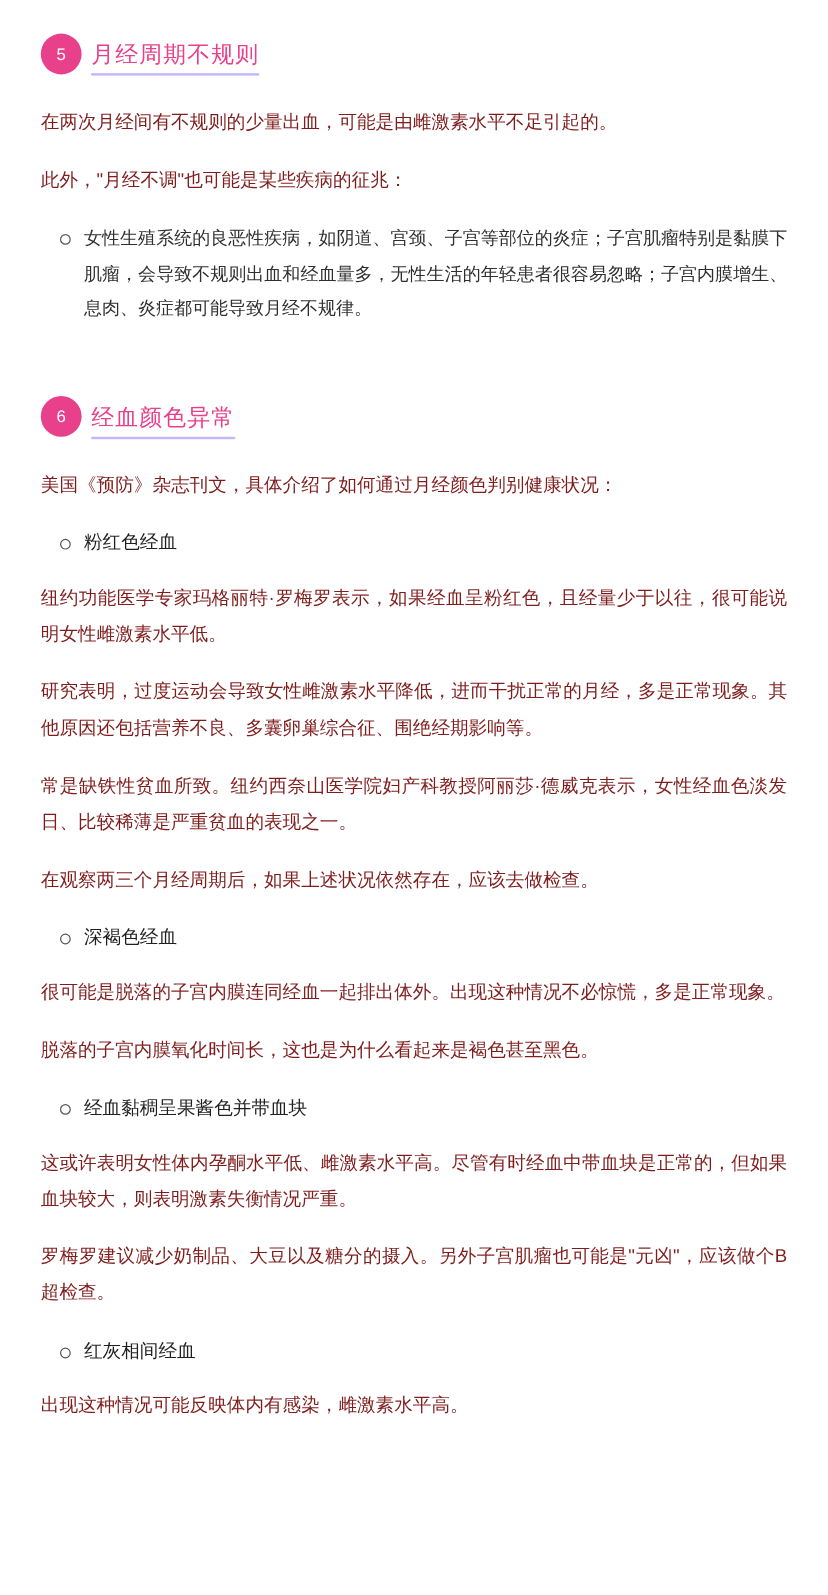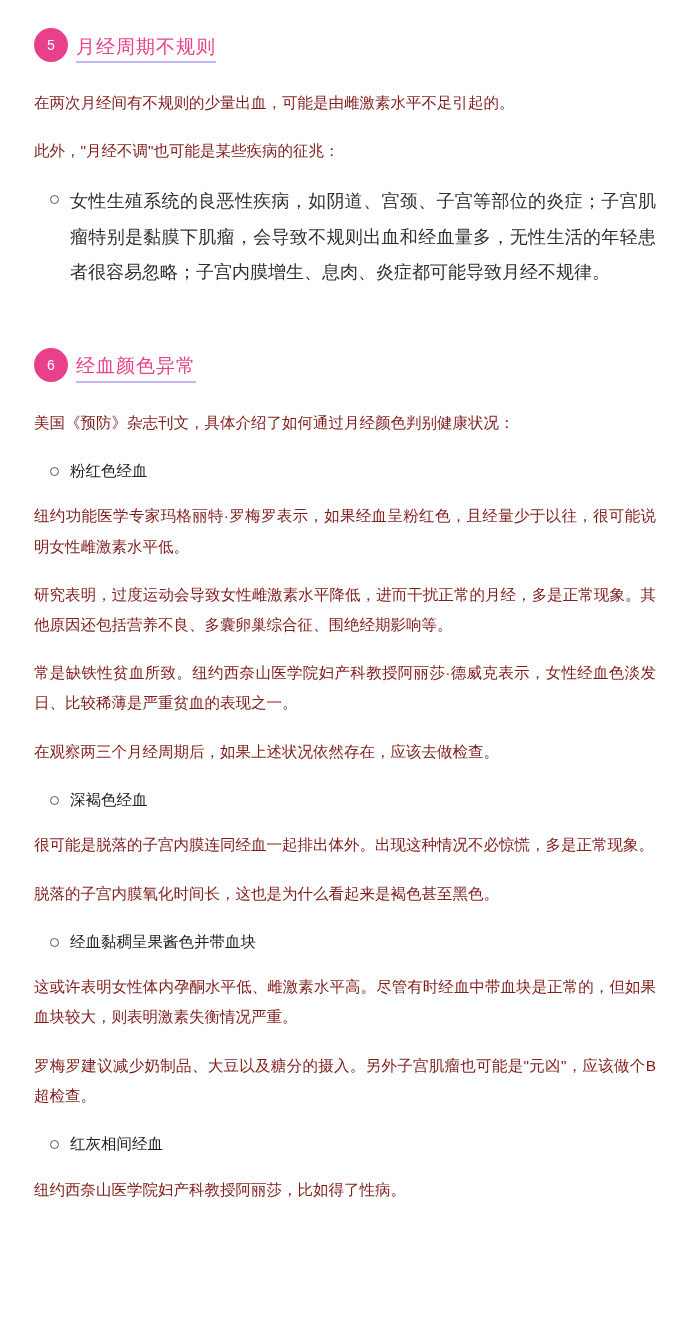--- a/index.html
+++ b/index.html
@@ -80,21 +80,21 @@
   }
 
   
   ul.bullets {
     list-style: none;
     margin: 0 0 18px 0;
     padding: 0 0 0 14px;
   }
   ul.bullets > li {
     position: relative;
-    font-size: 18px;
+    font-size: 15px;
     line-height: 1.95;
     margin-bottom: 16px;
     padding-left: 22px;
     text-align: justify;
     color: #2f2f2f;
   }
   ul.bullets > li::before {
     content: "";
     position: absolute;
     left: 2px;
@@ -169,15 +169,15 @@
 
   <div class="sub-item">深褐色经血</div>
   <p class="para">很可能是脱落的子宫内膜连同经血一起排出体外。出现这种情况不必惊慌，多是正常现象。</p>
   <p class="para">脱落的子宫内膜氧化时间长，这也是为什么看起来是褐色甚至黑色。</p>
 
   <div class="sub-item">经血黏稠呈果酱色并带血块</div>
   <p class="para">这或许表明女性体内孕酮水平低、雌激素水平高。尽管有时经血中带血块是正常的，但如果血块较大，则表明激素失衡情况严重。</p>
   <p class="para">罗梅罗建议减少奶制品、大豆以及糖分的摄入。另外子宫肌瘤也可能是"元凶"，应该做个B超检查。</p>
 
   <div class="sub-item">红灰相间经血</div>
-  <p class="para">纽约西奈山医学院妇产科教授阿丽莎，比如得了性病。</p>
+  <p class="para">出现这种情况可能反映体内有感染，雌激素水平高。</p>
 
 </div>
 
 </body></html>

